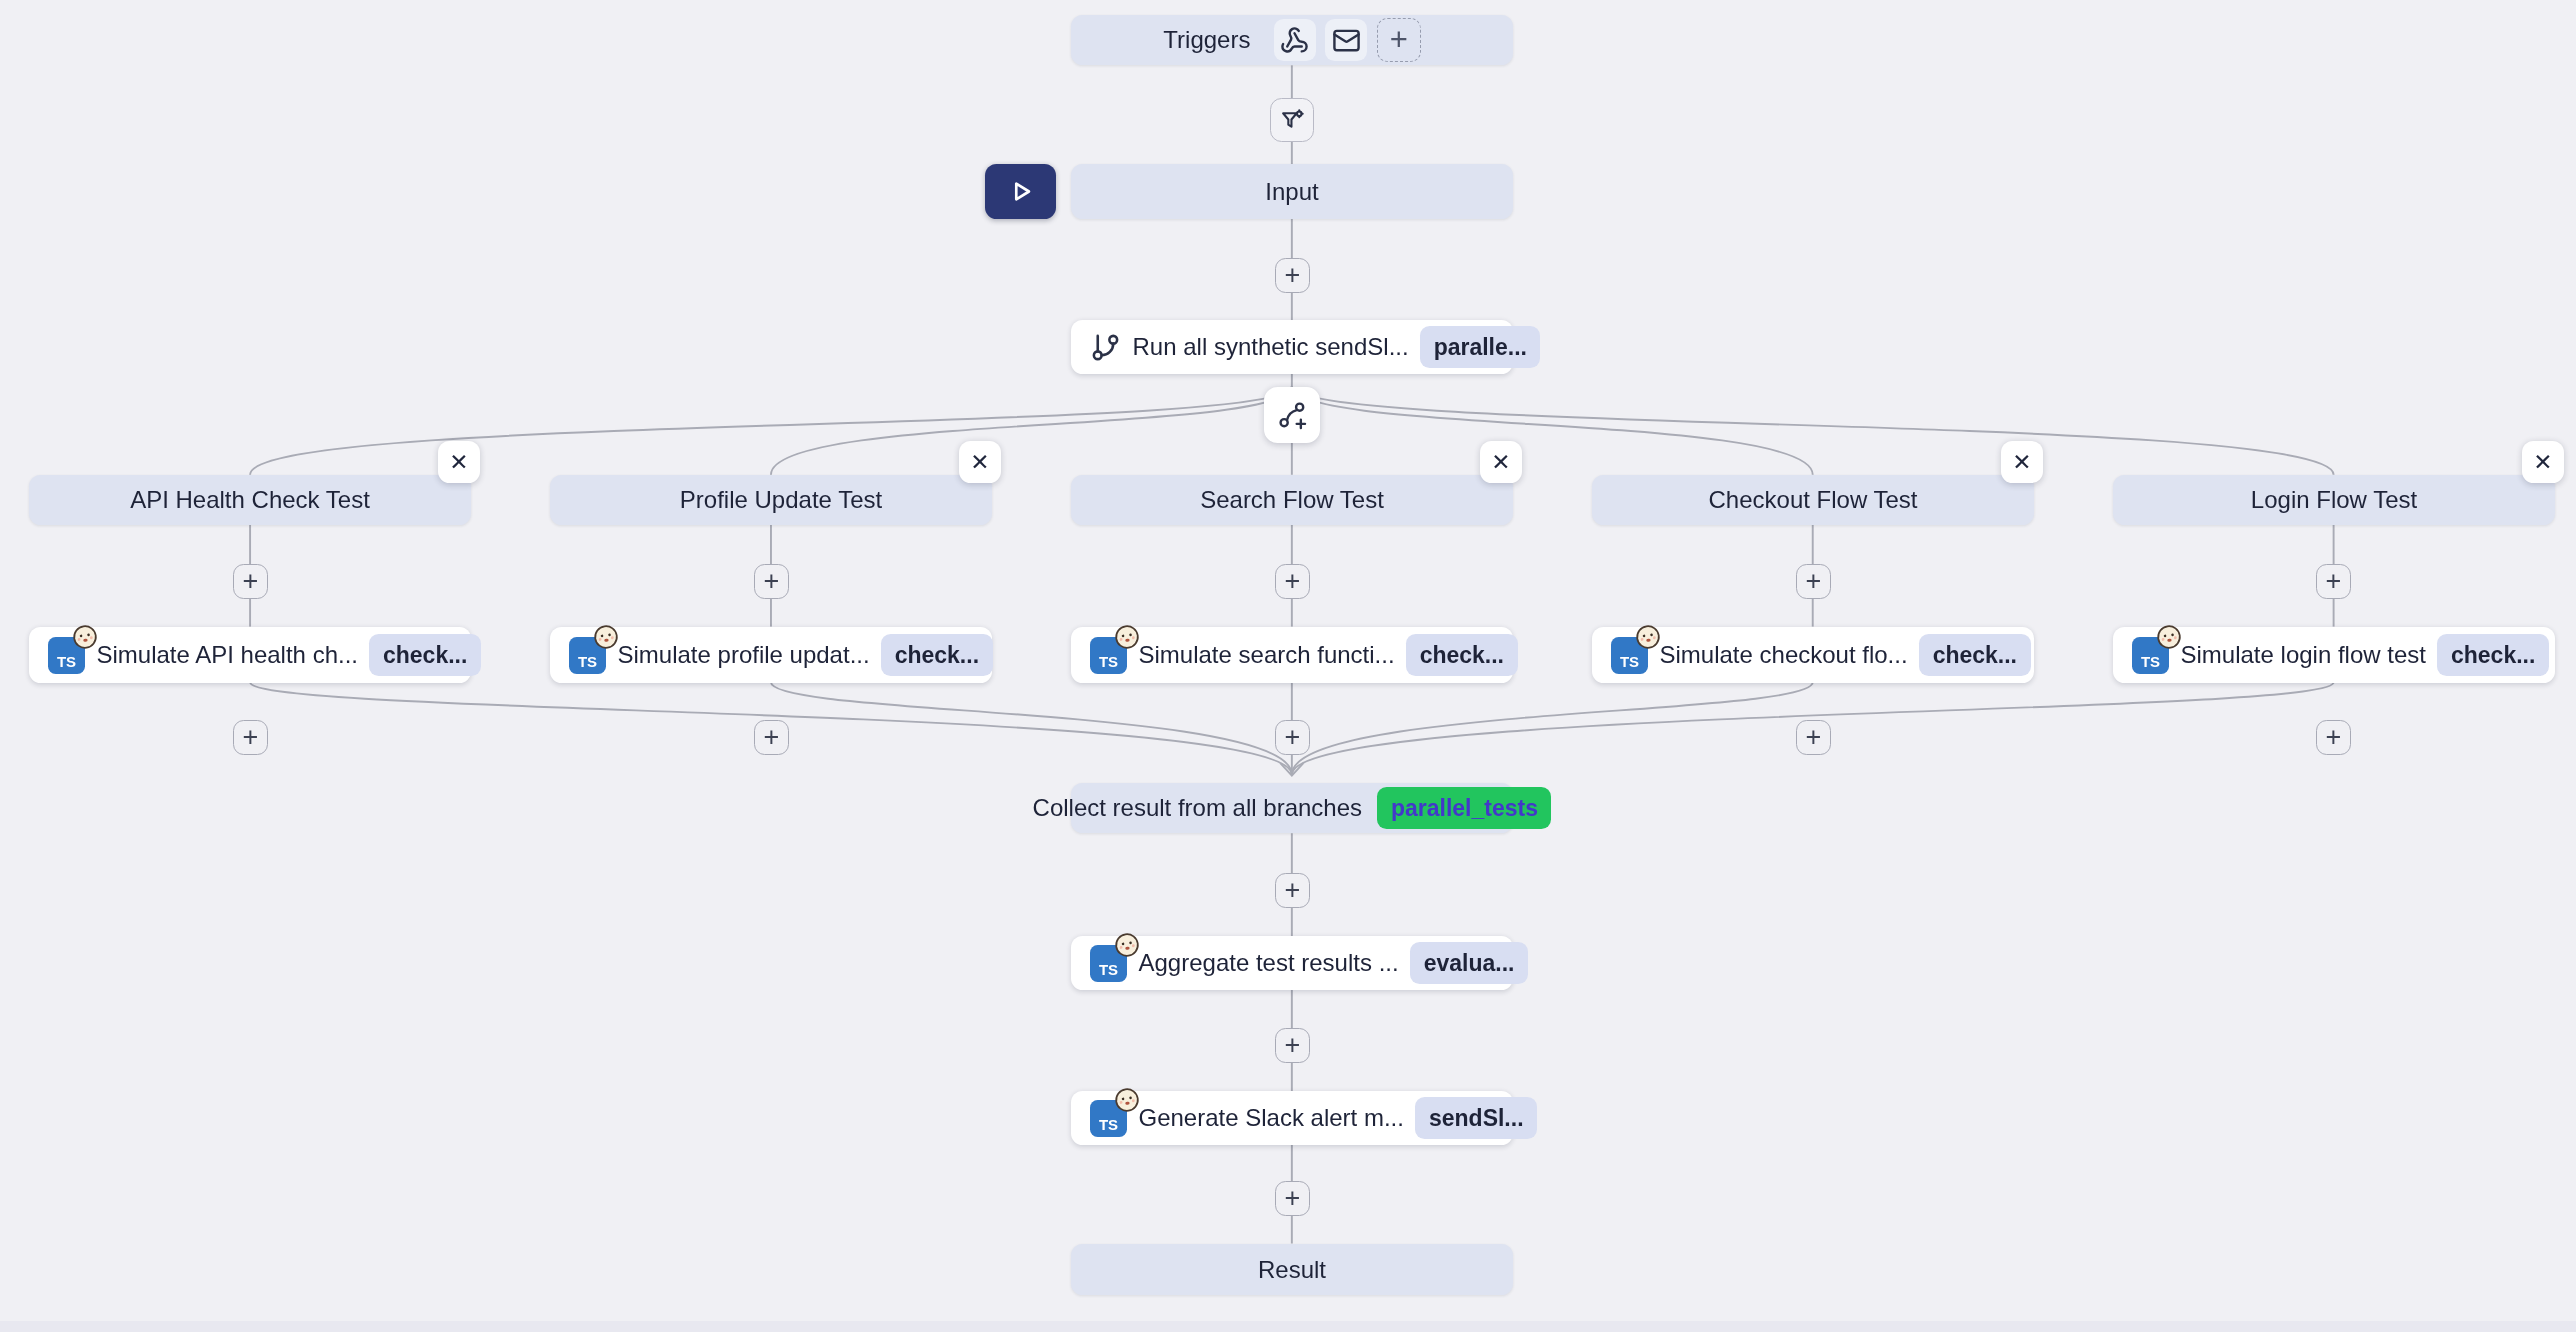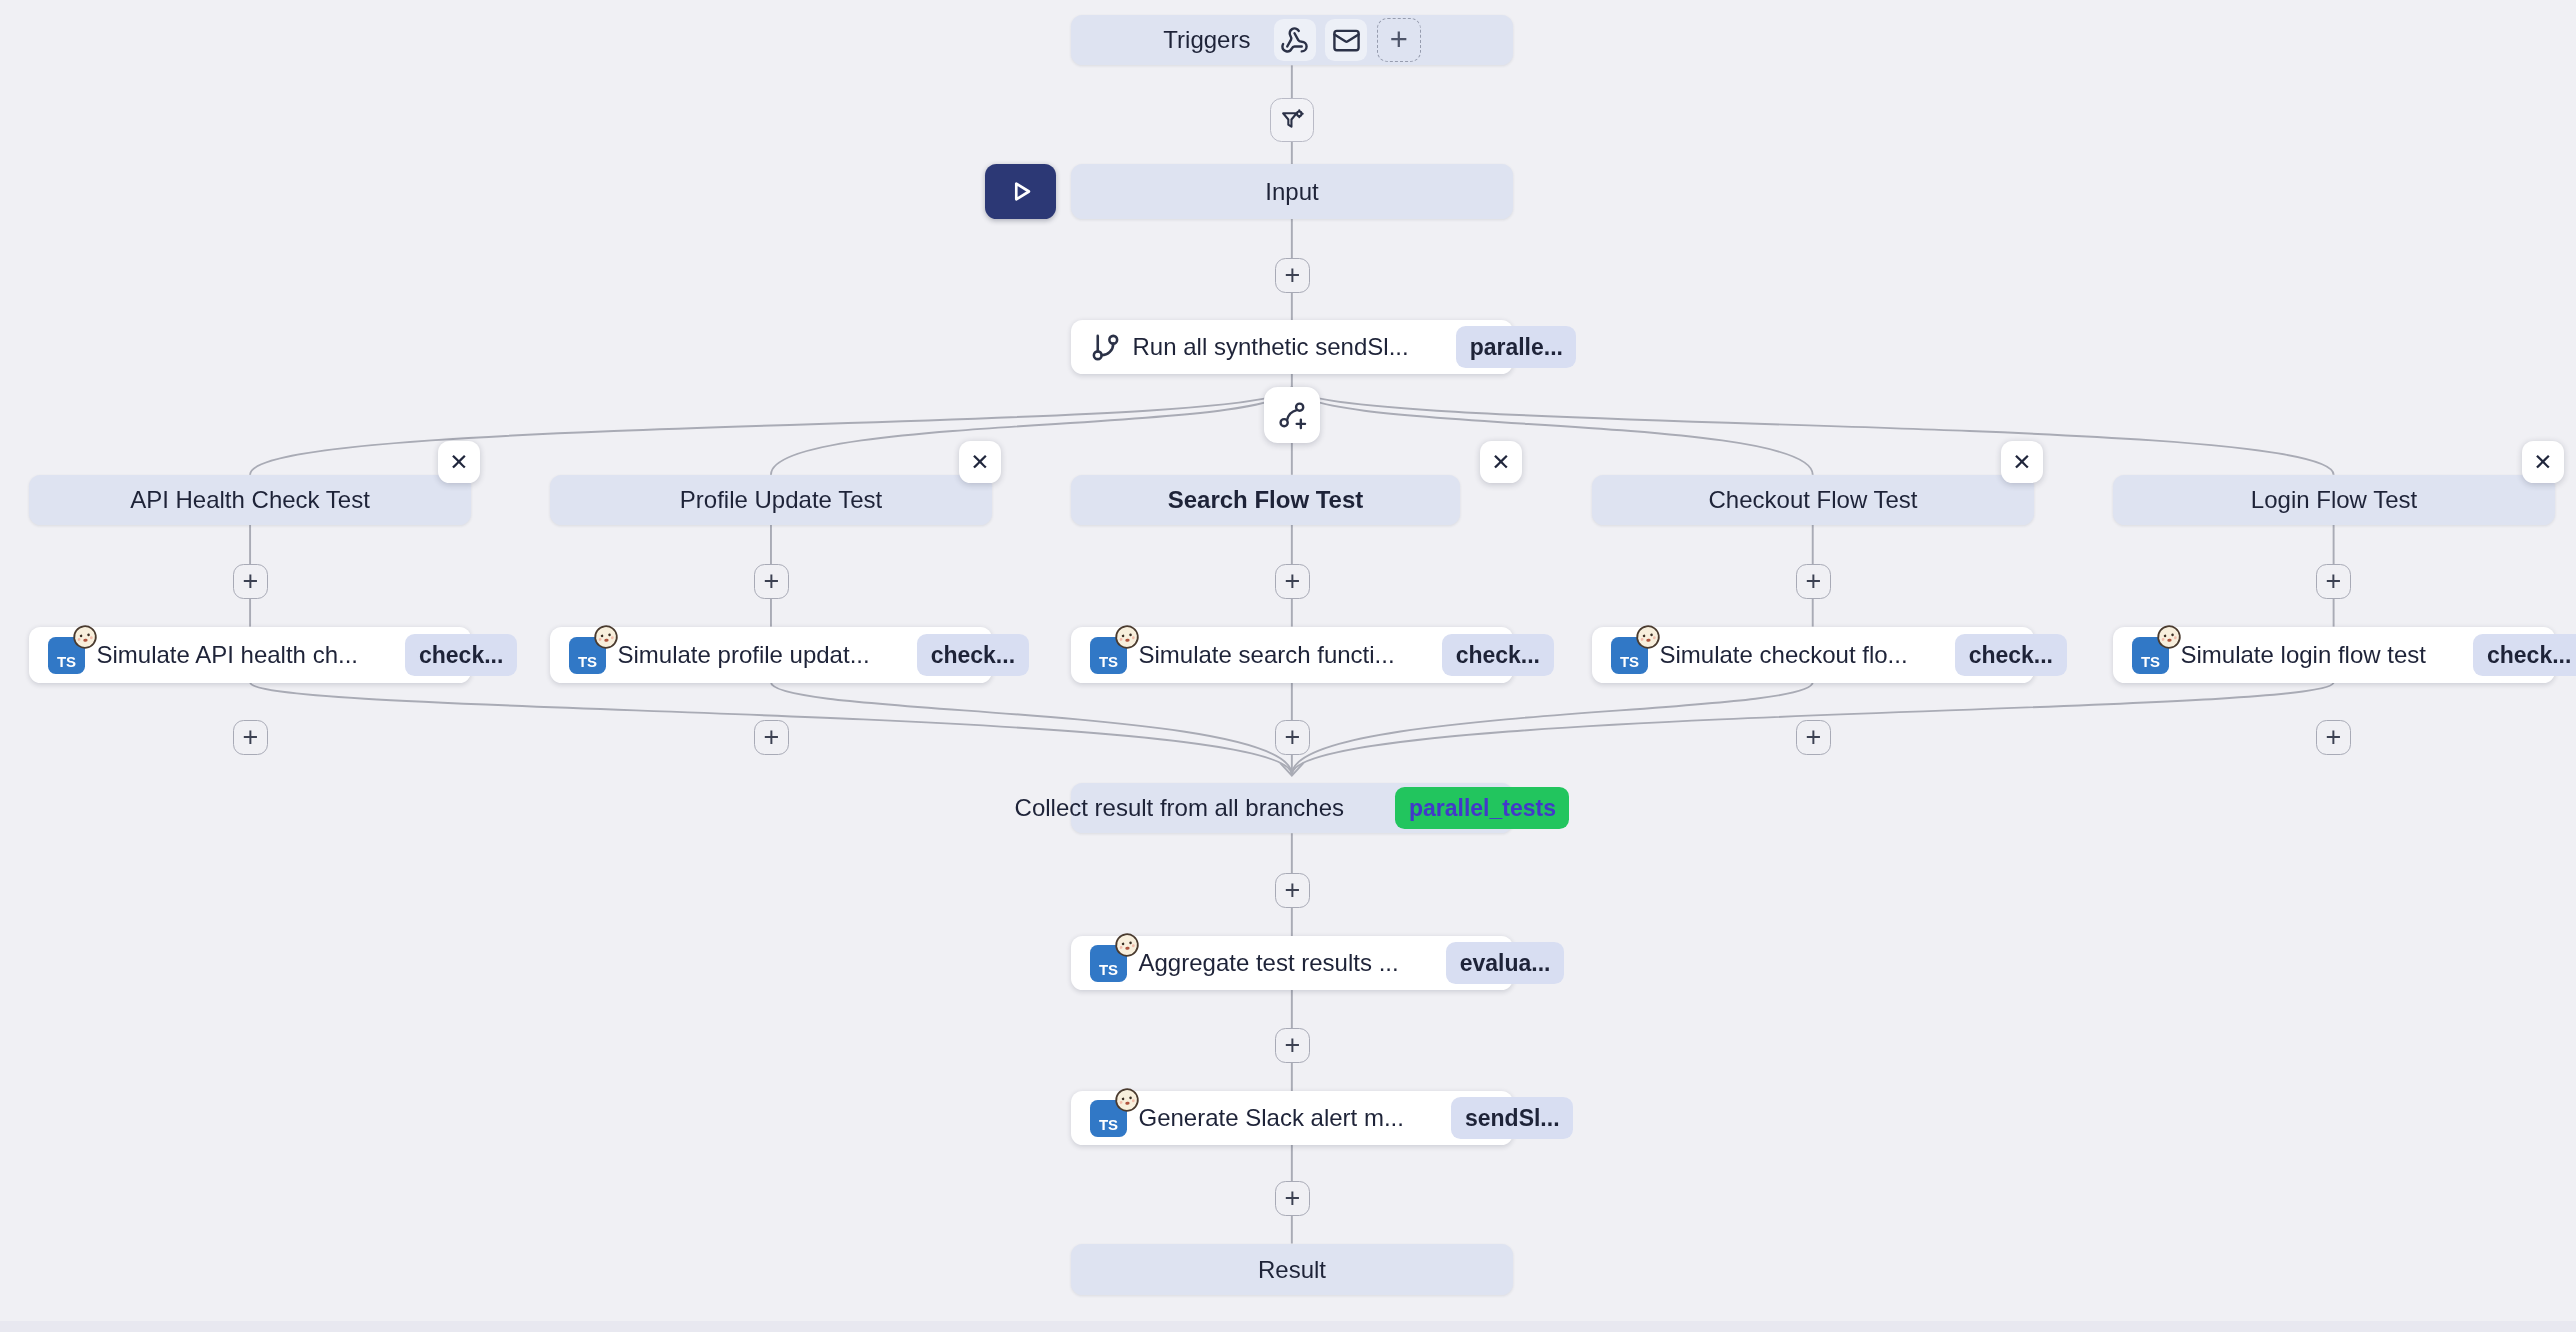--- a/index.html
+++ b/index.html
@@ -30,21 +30,20 @@
     box-shadow:0 1.9px 5.8px rgba(30,35,60,.16);
     padding:0 13.5px 0 19px;
   }
   .node__label{white-space:nowrap;}
   .step__label{flex:1;text-align:center;white-space:nowrap;padding:0 11.5px;}
   .badge{
     background:#d8def2;color:#1e2338;
     font-weight:700;font-size:23px;
     padding:7.7px 13.5px;border-radius:9.6px;
     white-space:nowrap;
-    margin-left:36px;
   }
   .badge--ref{background:#22c55e;color:#4338ca;font-weight:700;}
   .icbtn{
     width:42px;height:42px;border-radius:9.6px;
     display:flex;align-items:center;justify-content:center;
     background:rgba(255,255,255,.45);
   }
   .icbtn svg{width:29px;height:29px;stroke:#2b3147;}
   .dashedbtn{
     width:44px;height:44px;border-radius:10.6px;
@@ -228,21 +227,21 @@
         <circle cx="17.7" cy="13.5" r="1.3" fill="#f2bcab"></circle>
     </svg>
   </span>
   <span class="step__label">Simulate profile updat...</span>
   <span class="badge">check...</span>
 </div>
 <div class="plusbtn" style="left:754px;top:720px;">
     <span>+</span>
   </div>
 
-<div class="node node--lav" style="left:1071px;top:475px;width:389px;height:50px;font-weight:bold;">
+<div class="node node--lav" style="left:1071px;top:475px;width:442px;height:50px;">
   <span class="node__label">Search Flow Test</span>
 </div>
 <div class="whitebtn xbtn" style="left:1480px;top:441px;">
   <span>✕</span>
 </div>
 <div class="plusbtn" style="left:1275px;top:564px;">
     <span>+</span>
   </div>
 <div class="node node--white" style="left:1071px;top:627px;width:442px;height:56px;">
   <span class="tsicon">

